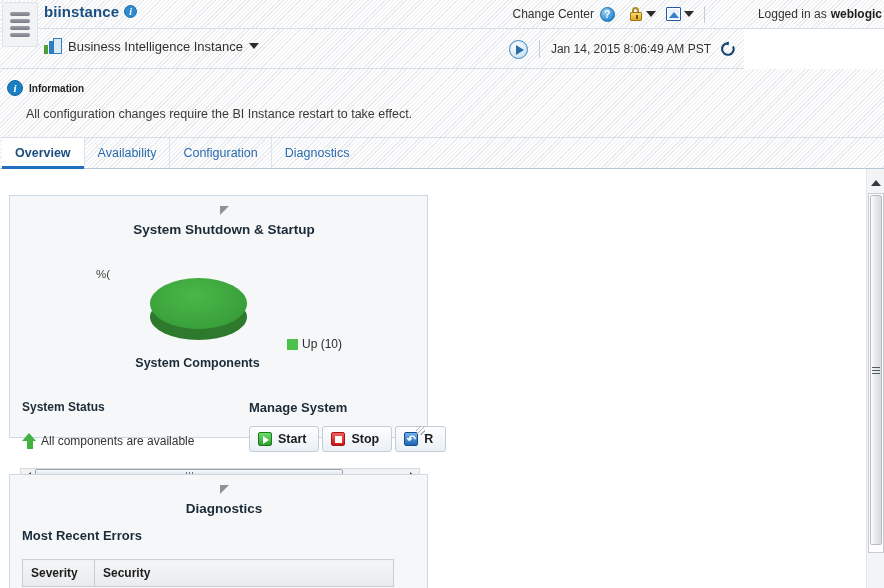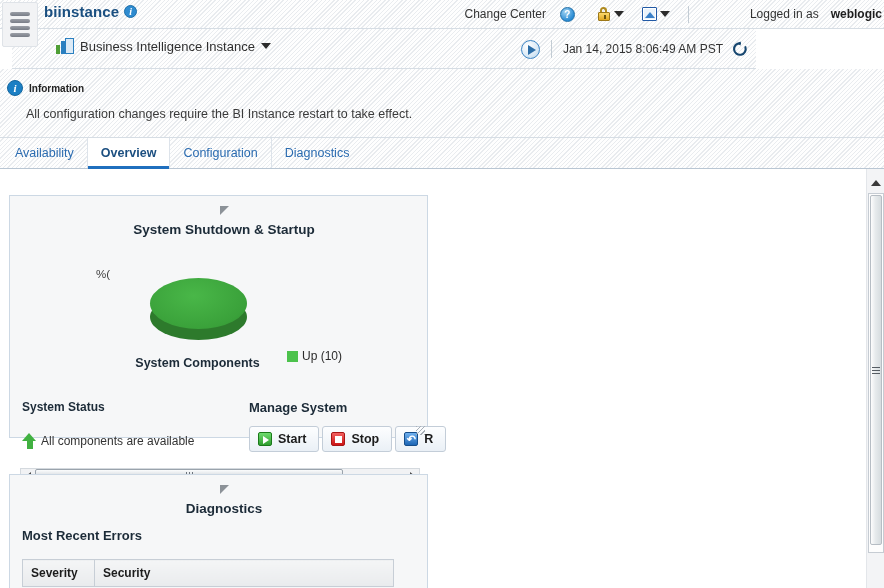--- a/index.html
+++ b/index.html
@@ -61,21 +61,21 @@
     font-size: 10px; font-weight: bold; font-style: italic;
     line-height: 11px; text-align: center;
     vertical-align: 2px;
     margin-left: 5px;
     font-family: "Liberation Serif", serif;
     cursor: pointer;
   }
 
   #topbar-right {
     position: absolute; right: 0; top: 0; height: 28px;
-    display: flex; align-items: center; gap: 8px;
+    display: flex; align-items: center; gap: 0px;
     padding-right: 2px;
     font-size: 12px; color: #444;
   }
   #change-center { color:#333; cursor:pointer; }
   .help-circle {
     display:inline-block; width:15px; height:15px; border-radius:50%;
     background: radial-gradient(circle at 35% 30%, #9fd2f2, #2b8cd4 70%);
     border: 1px solid #1d6ea8;
     color:#fff; font-size:10px; font-weight:bold;
     text-align:center; line-height:14px;
@@ -114,21 +114,21 @@
     content:""; position:absolute; left:2px; bottom:2px;
     width:0;height:0;border-left:5px solid transparent;border-right:5px solid transparent;
     border-bottom:6px solid #3a80c8;
   }
   #vrule { width:1px; height:17px; background:#c3ccd4; margin-right:9px; }
   #logged-in { color:#333;padding-left:44px; }
   #logged-user { font-weight:bold; color:#1d1d1d; margin-left:4px;}
 
   
   #ctxbar {
-    position:absolute; left:12px; top:29px; width:744px; height:40px;
+    position:absolute; left:0; top:29px; width:744px; height:40px;
     border-bottom:1px solid #d6dde4;
   }
   #ctx-left {
     position:absolute; left:44px; top:9px;
     display:flex; align-items:center; gap:6px;
     cursor:pointer;
   }
   #ctx-label { font-size:13px; color:#2f2f2f; }
   .bi-icon { width:18px; height:16px; position:relative; display:inline-block;}
   .bi-icon i {
@@ -259,21 +259,21 @@
     position:absolute; left:0; top:0; width:97px; height:51px;
     background: radial-gradient(ellipse at 45% 35%, #49b748, #3aa13a 70%, #2f8f2f 100%);
     border-radius:50%;
   }
   #chart-label{
     position:absolute; left:0; top:128px; width:375px;
     text-align:center;
     font-size:12.5px; font-weight:bold; color:#1c2b38;
   }
   #legend{
-    position:absolute; left:277px; top:121px;
+    position:absolute; left:277px; top:109px;
     display:flex; align-items:center; gap:4px;
     font-size:12px; color:#2b2b2b;
   }
   #legend .swatch{
     width:11px;height:11px; background:#4cc24c; display:inline-block;
   }
 
   
   #status-heading{
     position:absolute; left:12px; top:204px;
@@ -501,25 +501,25 @@
 
 <div id="infobanner" class="striped">
   <div id="info-head">
     <span class="info-badge">i</span>
     <span id="info-title">Information</span>
   </div>
   <div id="info-text">All configuration changes require the BI Instance restart to take effect.</div>
 </div>
 
 <div id="tabs" class="striped">
+  <div class="tab active">
+      <span>Overview</span>
+    </div>
   <div class="tab">
       <span>Availability</span>
-    </div>
-  <div class="tab active">
-      <span>Overview</span>
     </div>
   <div class="tab">
       <span>Configuration</span>
     </div>
   <div class="tab">
       <span>Diagnostics</span>
     </div>
 </div>
 
 <div id="content">

